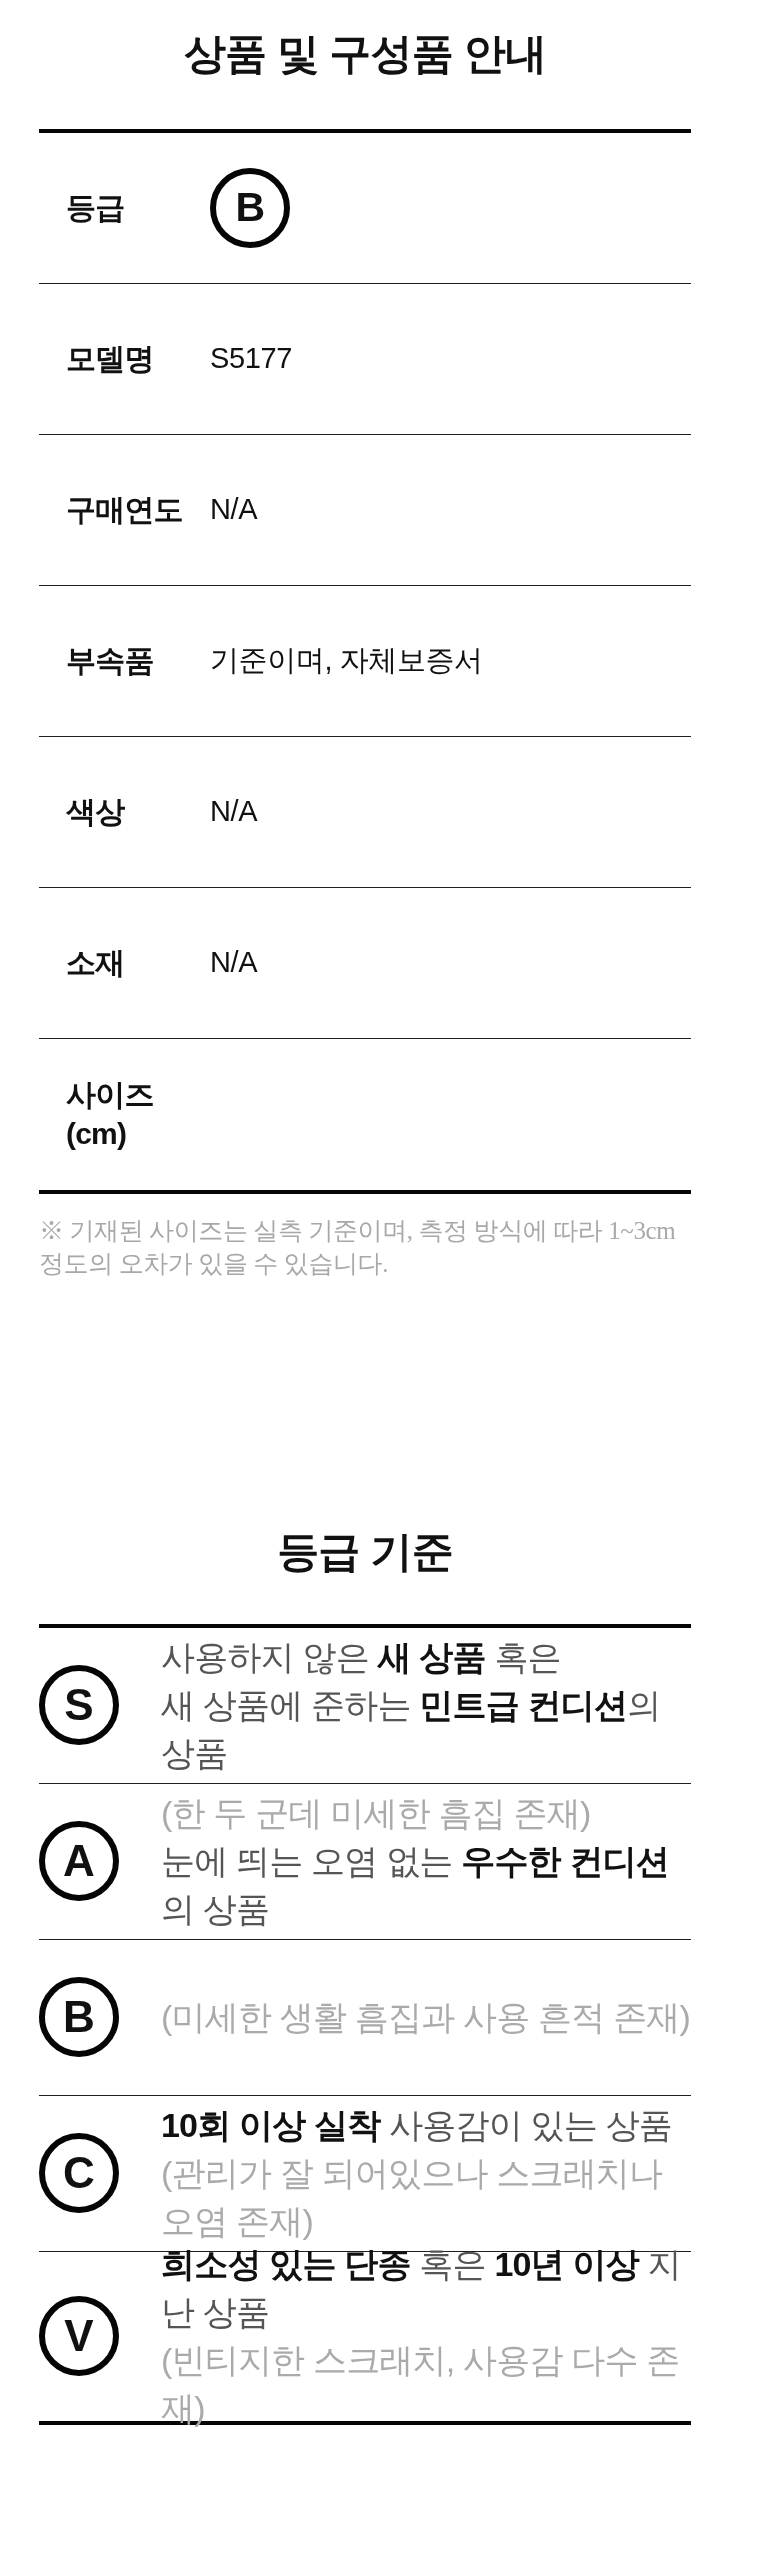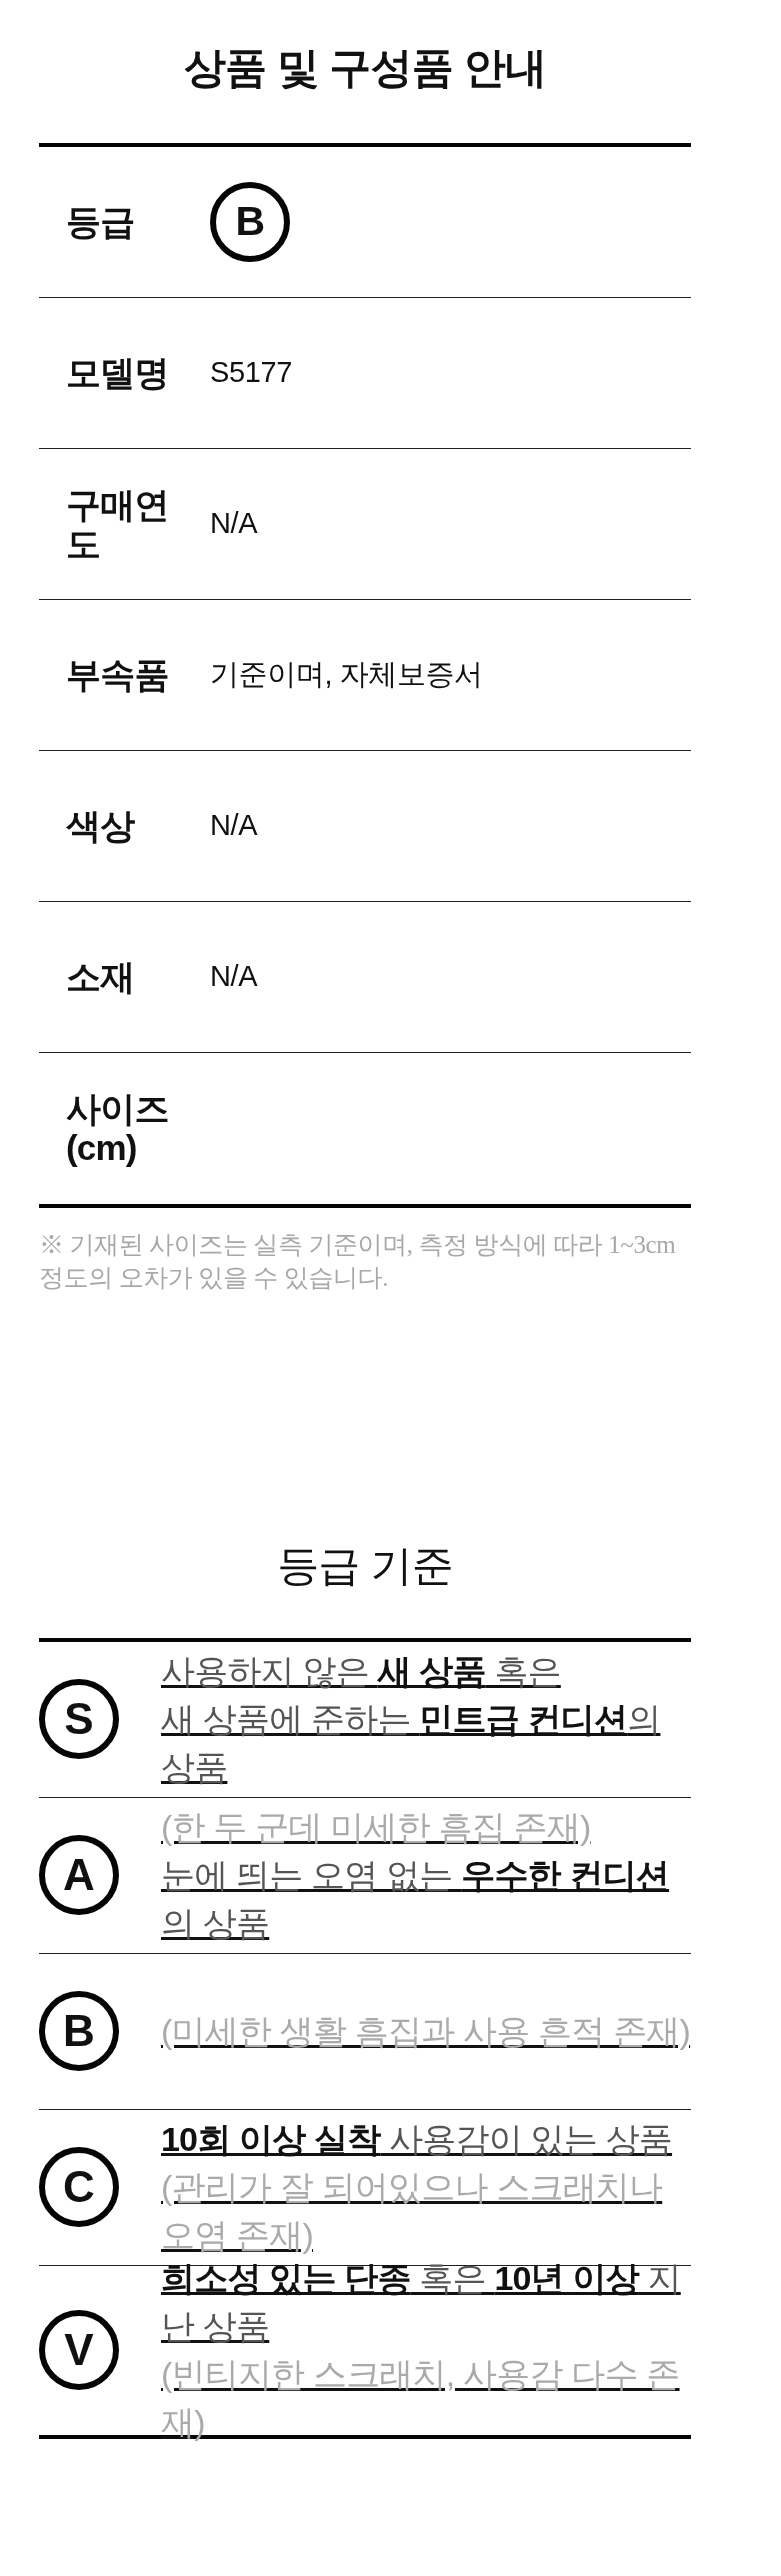--- a/index.html
+++ b/index.html
@@ -7,37 +7,36 @@
     padding: 0;
     background: #ffffff;
     font-family: "Liberation Sans", "DejaVu Sans", sans-serif;
     color: #111111;
   }
   .page {
     width: 730px;
     box-sizing: border-box;
     padding: 16px 39px;
     background: #ffffff;
-    margin-top: 14px;
   }
   
   .main-title {
     padding-top: 12.5px;
     font-size: 42px;
     line-height: 50px;
     font-weight: 700;
     text-align: center;
     letter-spacing: -0.8px;
     color: #111111;
   }
   .grade-title {
     margin-top: 247px;
     font-size: 42px;
     line-height: 50px;
-    font-weight: 400;
+    font-weight: 700;
     text-align: center;
     letter-spacing: -0.8px;
     color: #111111;
   }
   
   .spec-table {
     margin-top: 50px;
     border-top: 4.7px solid #050505;
     border-bottom: 4.7px solid #050505;
   }
@@ -46,21 +45,21 @@
     align-items: center;
     box-sizing: border-box;
     height: 151px;
     padding-left: 27px;
     border-bottom: 1.6px solid #1f1f1f;
   }
   .spec-row:last-child { border-bottom: none; }
   .spec-label {
     flex: 0 0 117px;
     width: 117px;
-    font-size: 35px;
+    font-size: 30px;
     line-height: 39px;
     font-weight: 700;
     letter-spacing: -0.8px;
     color: #111111;
   }
   .spec-value {
     margin-left: 27px;
     font-size: 29px;
     line-height: 39px;
     letter-spacing: -0.4px;
@@ -110,21 +109,21 @@
     border: 6.2px solid #050505;
     border-radius: 50%;
     display: flex;
     align-items: center;
     justify-content: center;
     font-size: 44px;
     font-weight: 700;
     color: #111111;
     box-sizing: content-box;
   }
-  .grade-text { margin-left: 42px; text-decoration: underline; }
+  .grade-text { margin-left: 42px; }
   .grade-line {
     font-size: 34px;
     line-height: 48px;
     letter-spacing: -0.8px;
   }
   .grade-line.primary { color: #555555; }
   .grade-line.primary b { color: #111111; font-weight: 700; }
   .grade-line.note { color: #aaaaaa; }
 </style>
 </head>

